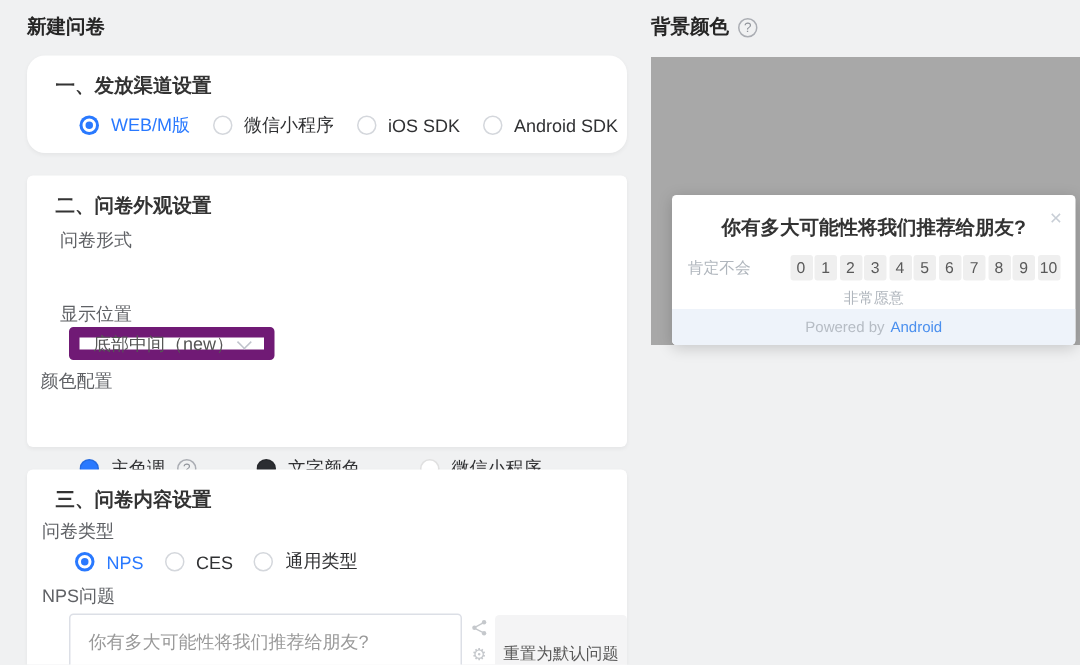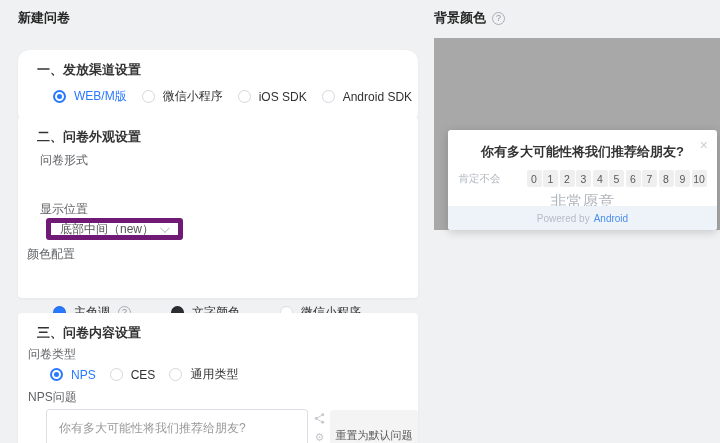--- a/index.html
+++ b/index.html
@@ -16,21 +16,21 @@
     color:#303133;
   }
   .page-title{
     position:absolute;left:18px;top:9px;
     font-size:13px;font-weight:bold;color:#262626;
   }
   .card{
     position:absolute;left:18px;width:400px;background:#fff;
     border-radius:4px;box-shadow:0 1px 3px rgba(0,0,0,0.05);
   }
-  .card-1{top:50px;height:74px;border-radius:12px;}
+  .card-1{top:37px;height:65px;border-radius:12px;}
   .card-2{top:117px;height:181px;}
   .card-3{top:313px;height:142px;}
   .section-heading{
     position:absolute;left:19px;top:11px;
     font-size:13px;font-weight:bold;color:#333;
   }
   .field-label{
     position:absolute;font-size:12px;color:#606266;
   }
   .radio-row{position:absolute;display:flex;align-items:center;}
@@ -43,21 +43,21 @@
     border:none;background:var(--accent);
   }
   .radio-dot.selected::after{
     content:"";position:absolute;left:2px;top:2px;right:2px;bottom:2px;
     border:2px solid #fff;border-radius:50%;
   }
   .radio-label{font-size:12px;color:#303133;}
   .radio-label.selected{color:var(--accent);}
   .select-box{
     position:absolute;left:28px;top:101px;width:137px;height:22px;
-    border:5px solid #701a75;border-radius:3px;background:#fff;
+    border:7px solid #701a75;border-radius:3px;background:#fff;
     display:flex;align-items:center;padding:0 9px;cursor:pointer;
   }
   .select-value{font-size:12px;color:#555;flex:1;white-space:nowrap;}
   .caret{
     width:7px;height:7px;border-right:1px solid #c0c4cc;border-bottom:1px solid #c0c4cc;
     transform:rotate(45deg) translateY(-2px);margin-right:2px;
   }
   .color-row{position:absolute;left:35px;top:150px;display:flex;align-items:center;gap:40px;margin-top:37px;}
   .color-item{display:flex;align-items:center;gap:8px;cursor:pointer;}
   .swatch{width:13px;height:13px;border-radius:50%;border:1px solid rgba(0,0,0,0.12);flex:0 0 auto;}
@@ -108,21 +108,21 @@
   .pc-score-row{
     margin-top:9px;display:flex;align-items:center;justify-content:center;
   }
   .pc-low{font-size:10.5px;color:#b0b6bd;margin-right:26px;white-space:nowrap;}
   .pc-boxes{display:flex;gap:1.5px;}
   .score-box{
     width:15px;height:17px;background:#efefef;border-radius:2px;
     display:flex;align-items:center;justify-content:center;
     font-size:10.5px;color:#595959;cursor:pointer;
   }
-  .pc-high{margin-top:5px;text-align:center;font-size:16px;color:#b0b6bd;}
+  .pc-high{margin-top:5px;text-align:center;font-size:10px;color:#b0b6bd;}
   .pc-footer{
     position:absolute;left:0;bottom:0;width:100%;height:24px;background:#eef3fa;
     display:flex;align-items:center;justify-content:center;gap:4px;
     font-size:10px;color:#b6bcc4;
   }
   .pc-brand{color:var(--brand-blue);cursor:pointer;}
 </style>
 </head>
 <body>
 

